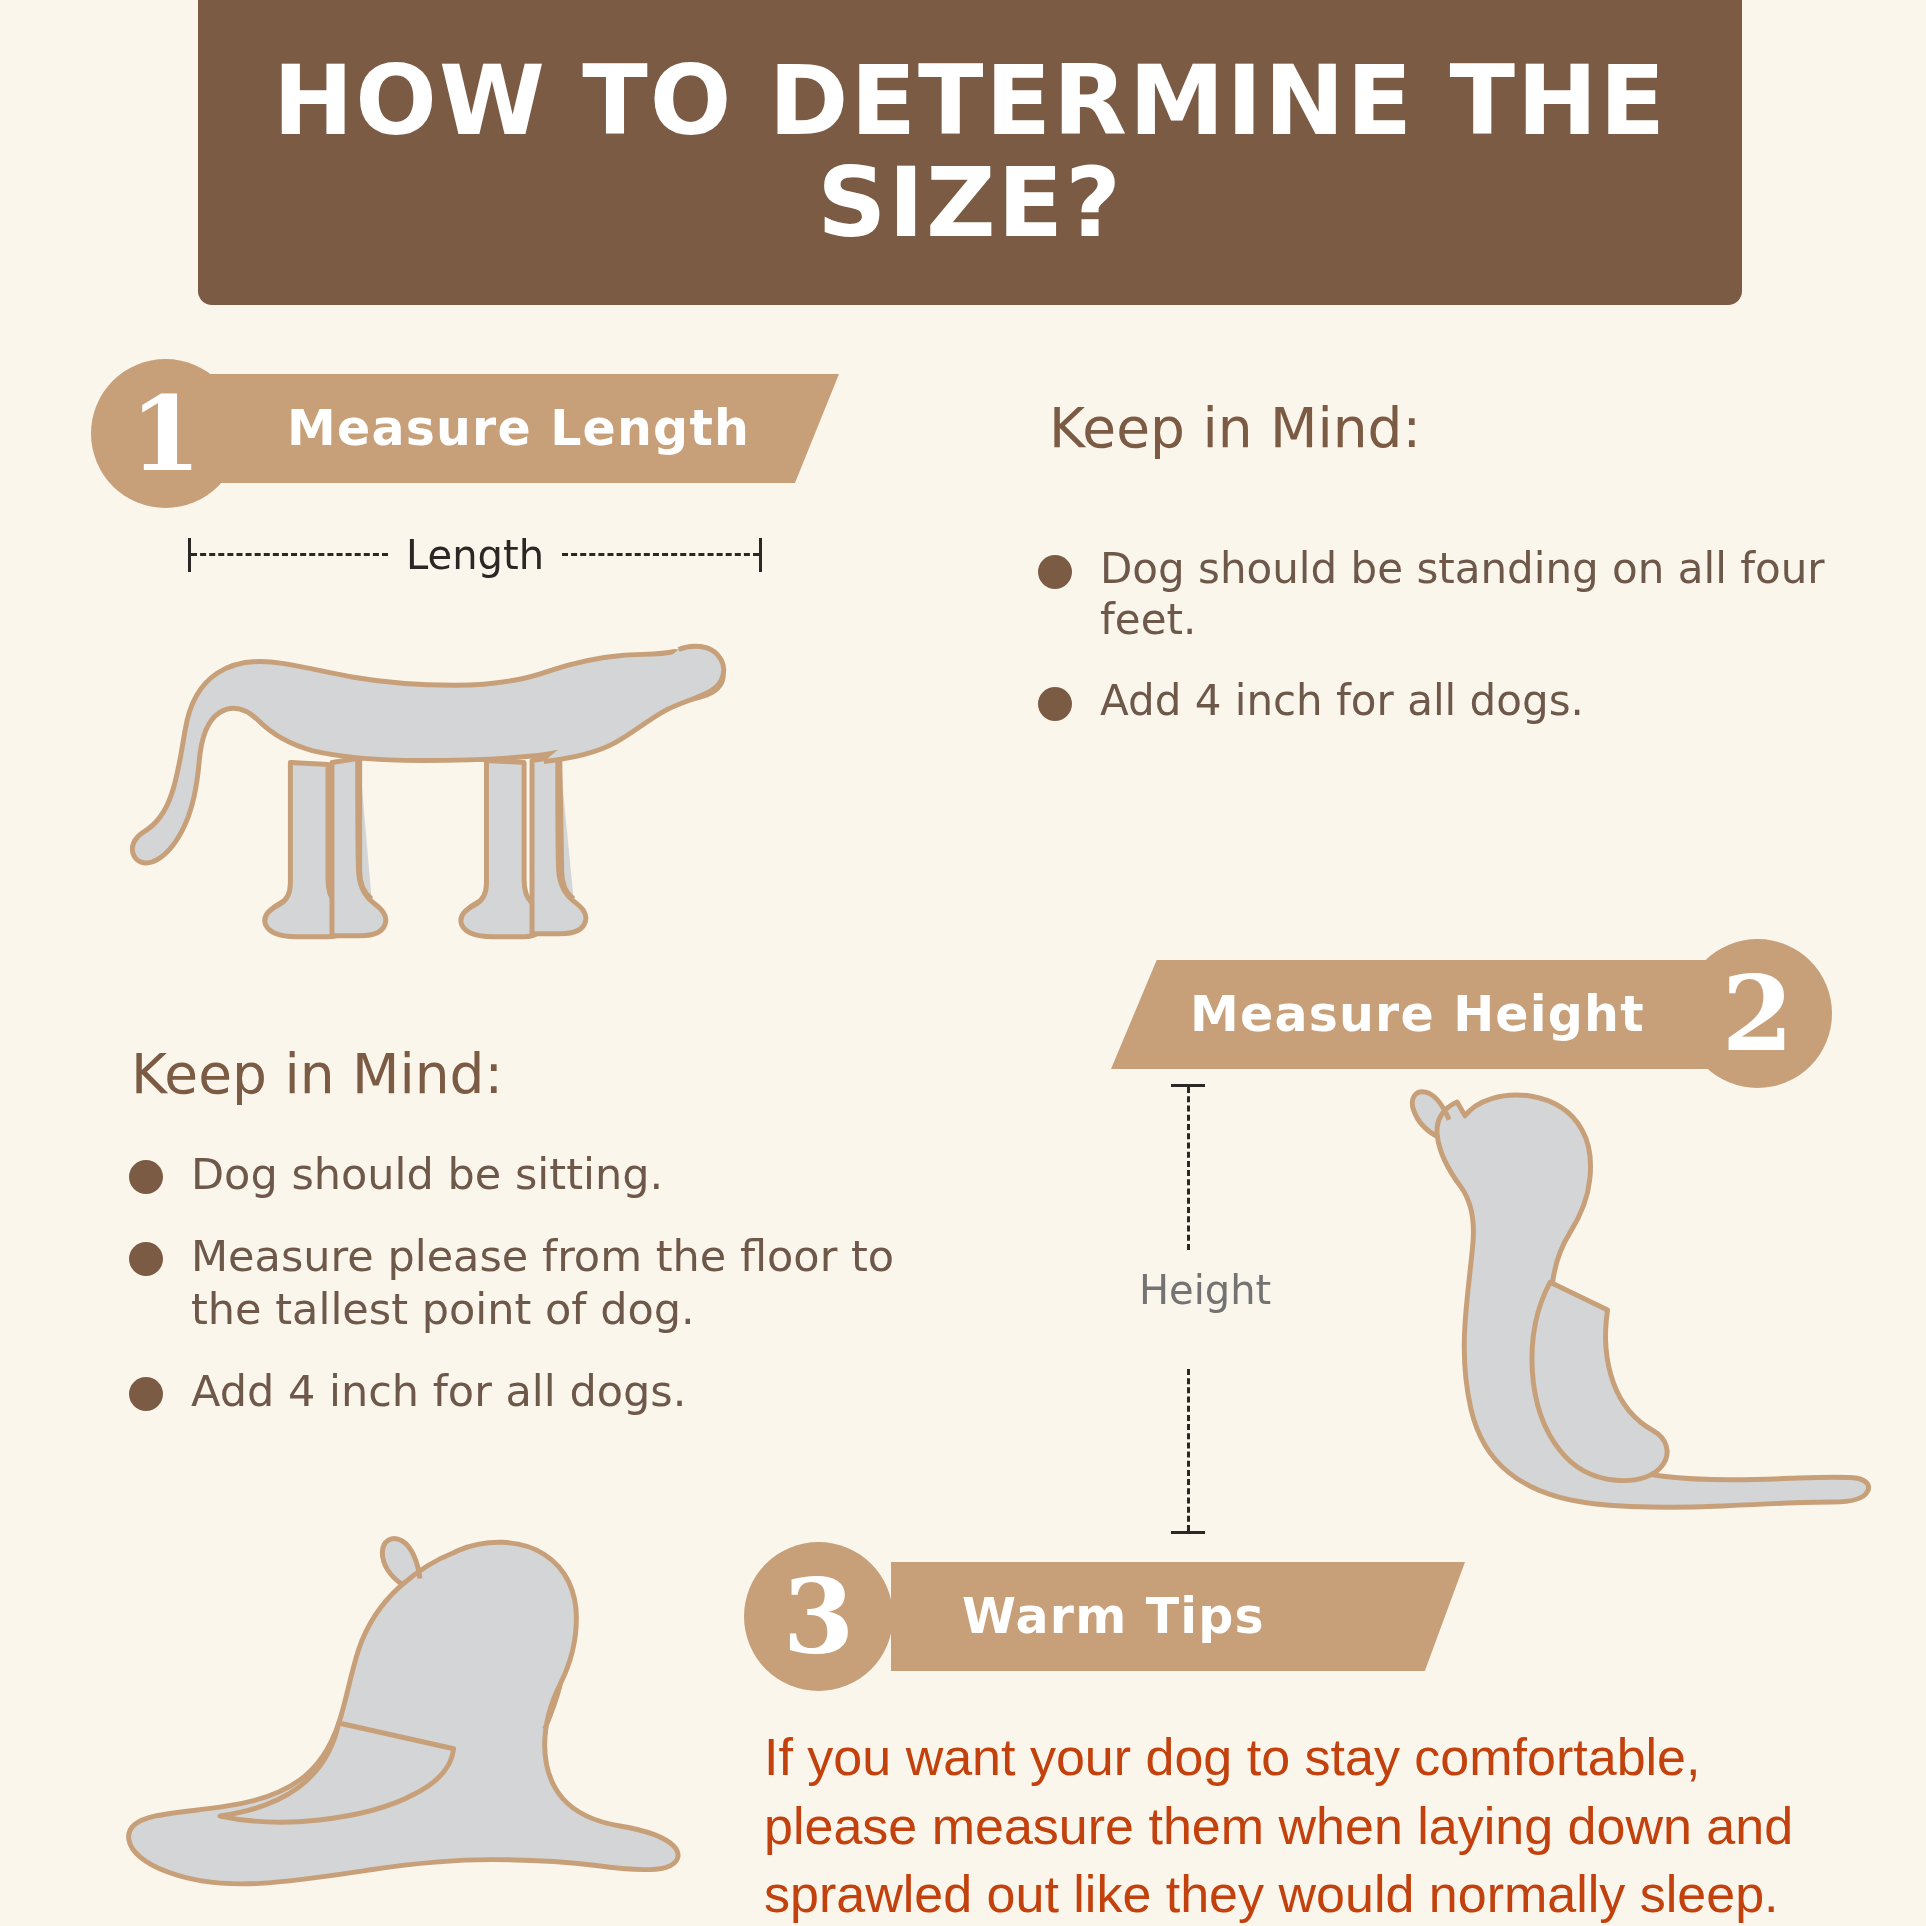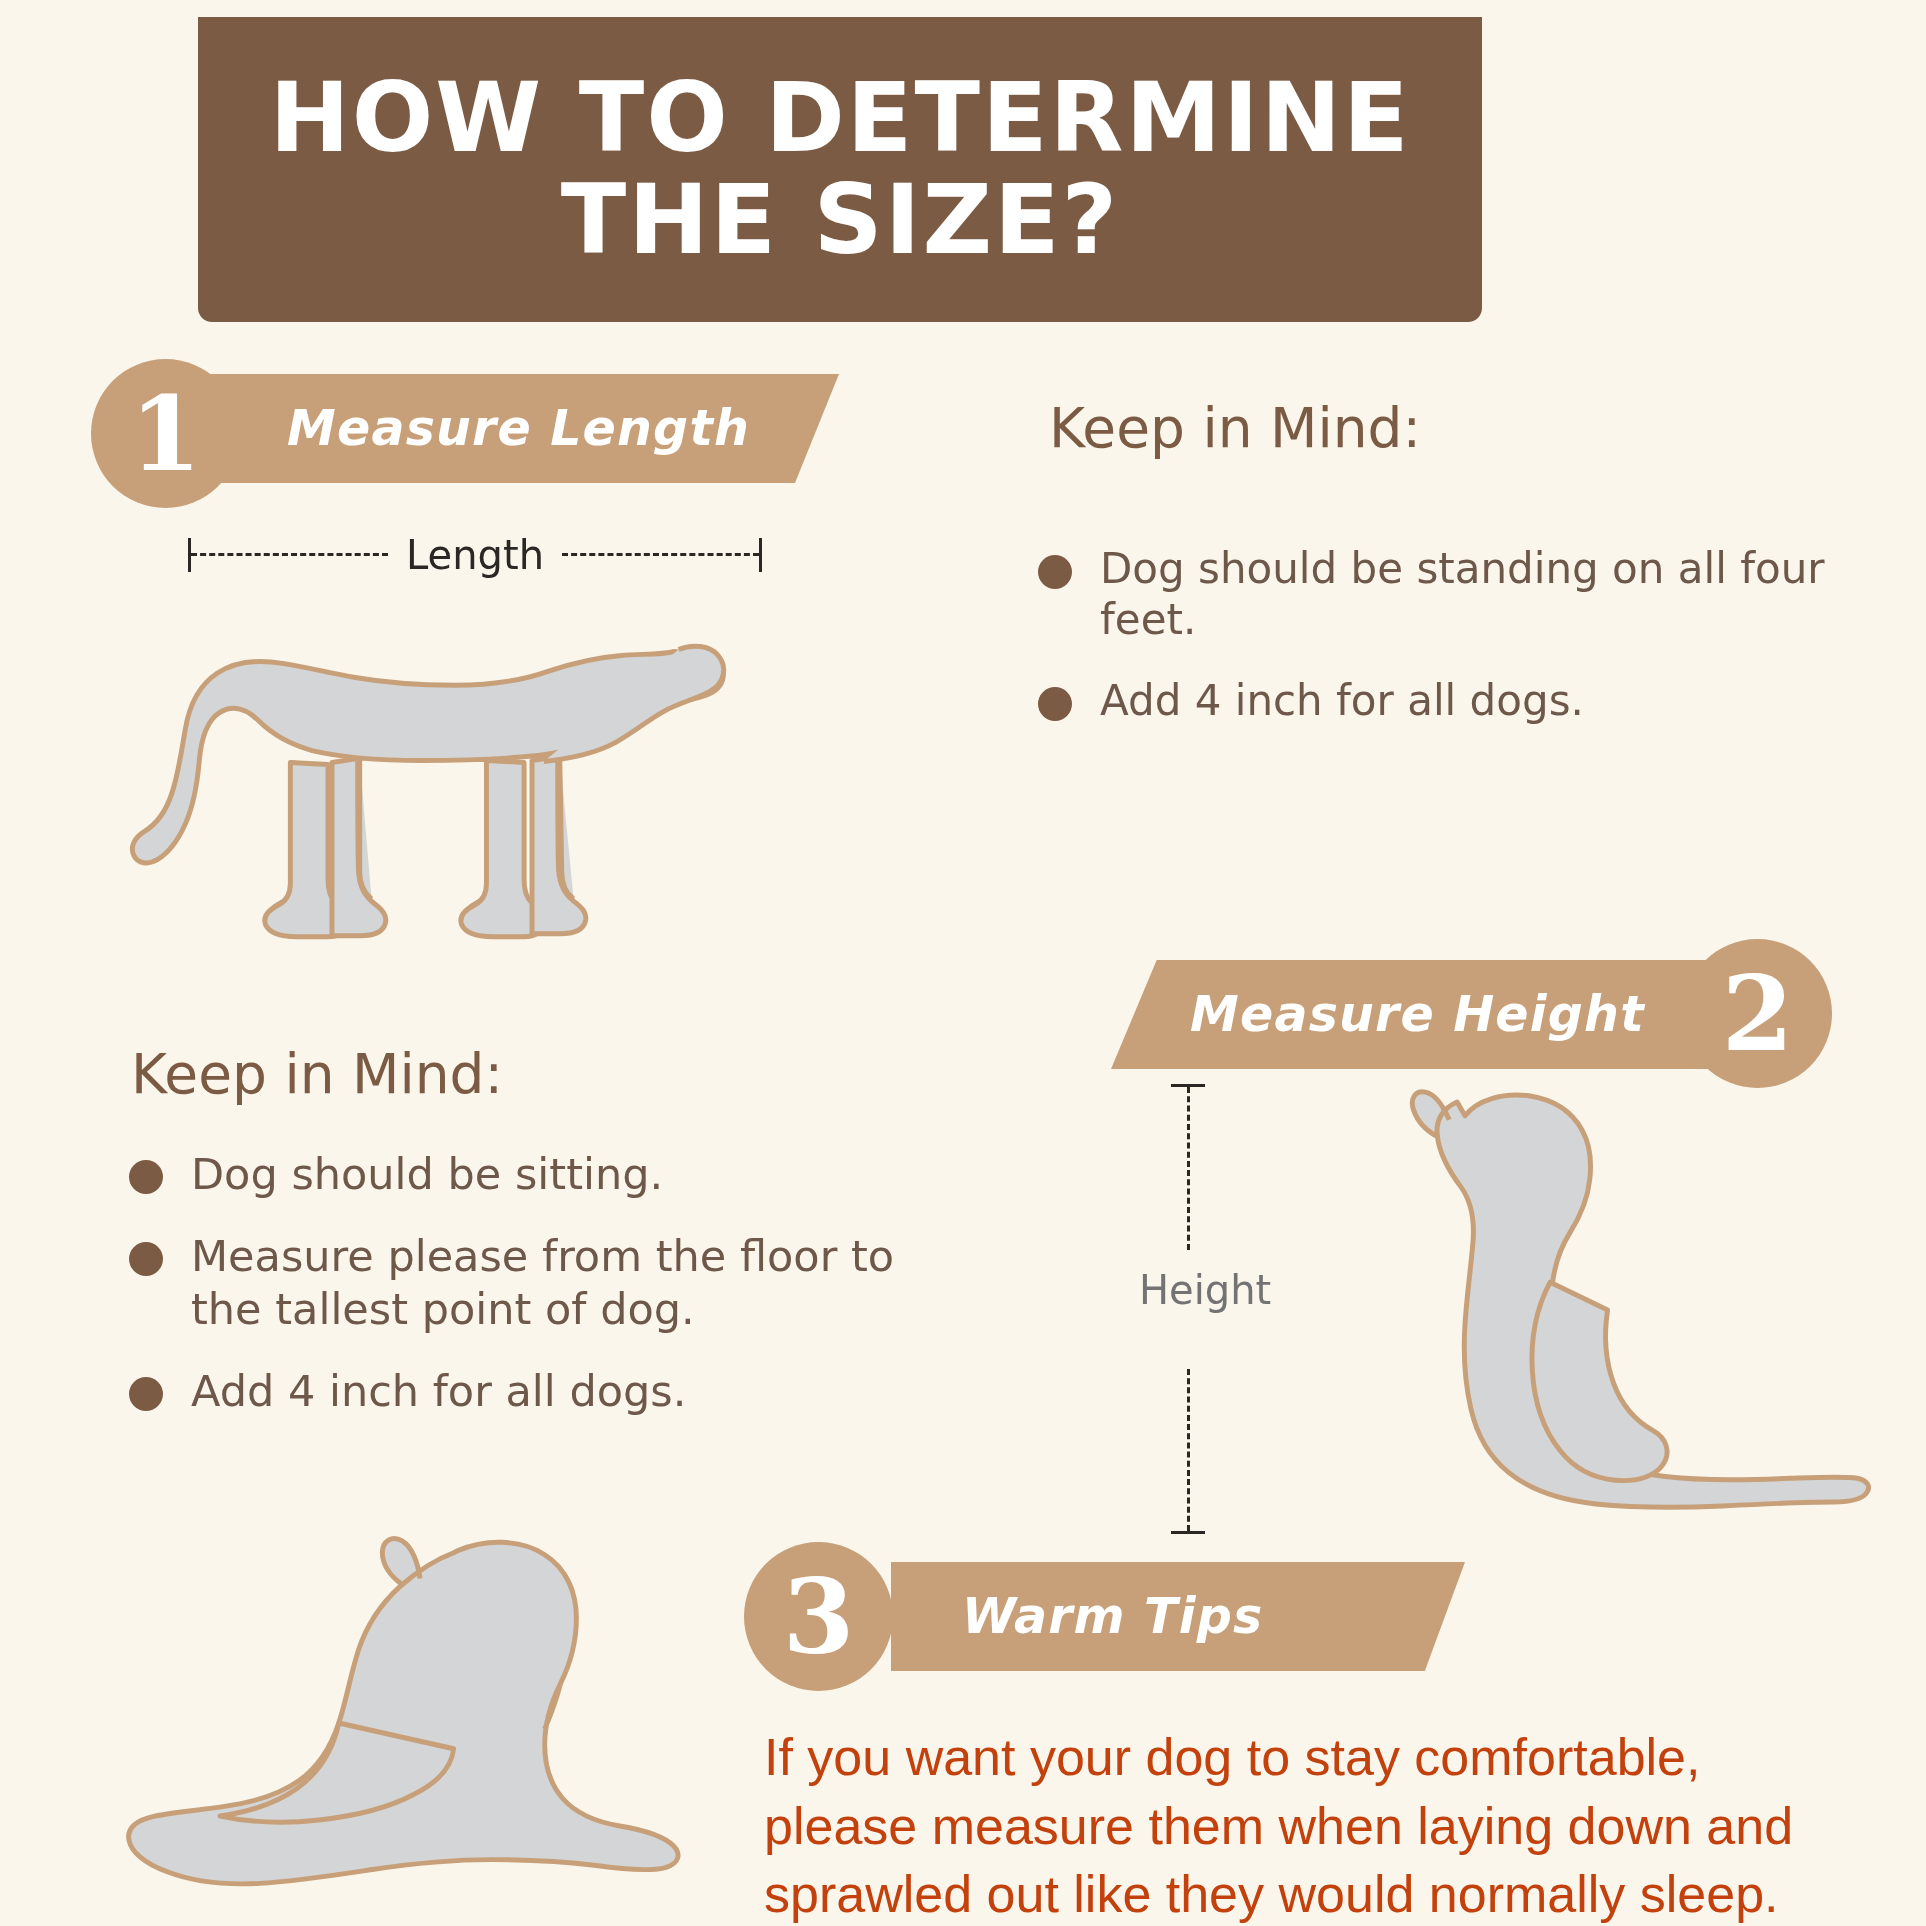--- a/index.html
+++ b/index.html
@@ -12,22 +12,22 @@
     height: 1927px;
     position: relative;
     font-family: "Liberation Sans", sans-serif;
     overflow: hidden;
   }
 
   
   .header-banner {
     position: absolute;
     left: 198px;
-    top: 17px;
-    width: 1284px;
+    top: 0;
+    width: 1544px;
     height: 305px;
     background: #7B5B44;
     border-bottom-left-radius: 14px;
     border-bottom-right-radius: 14px;
     display: flex;
     align-items: center;
     justify-content: center;
   }
   .header-title {
     color: #FFFFFF;
@@ -58,21 +58,20 @@
     z-index: 3;
   }
 
   .ribbon {
     position: absolute;
     background: #C7A079;
     display: flex;
     align-items: center;
     height: 109px;
     z-index: 2;
-    font-style: italic;
   }
   .ribbon span {
     color: #FFFFFF;
     font-size: 49px;
     font-weight: bold;
     letter-spacing: 1.2px;
     font-family: "DejaVu Sans", sans-serif;
     white-space: nowrap;
   }
 

